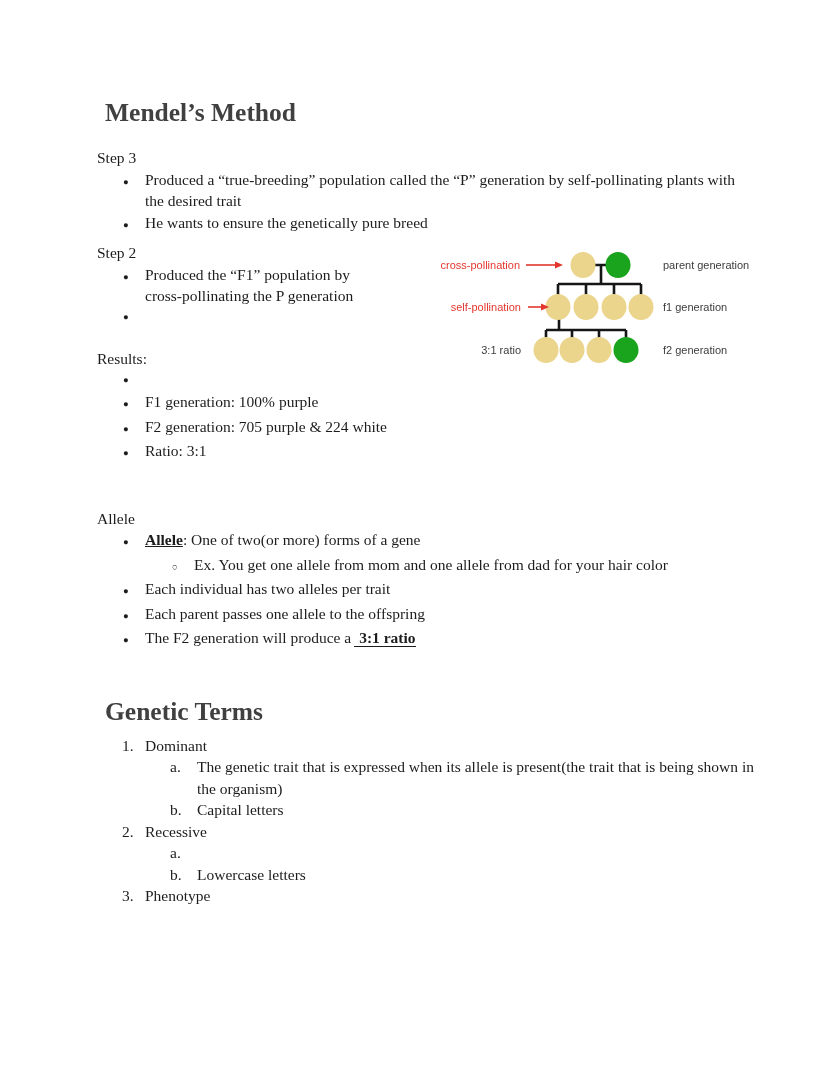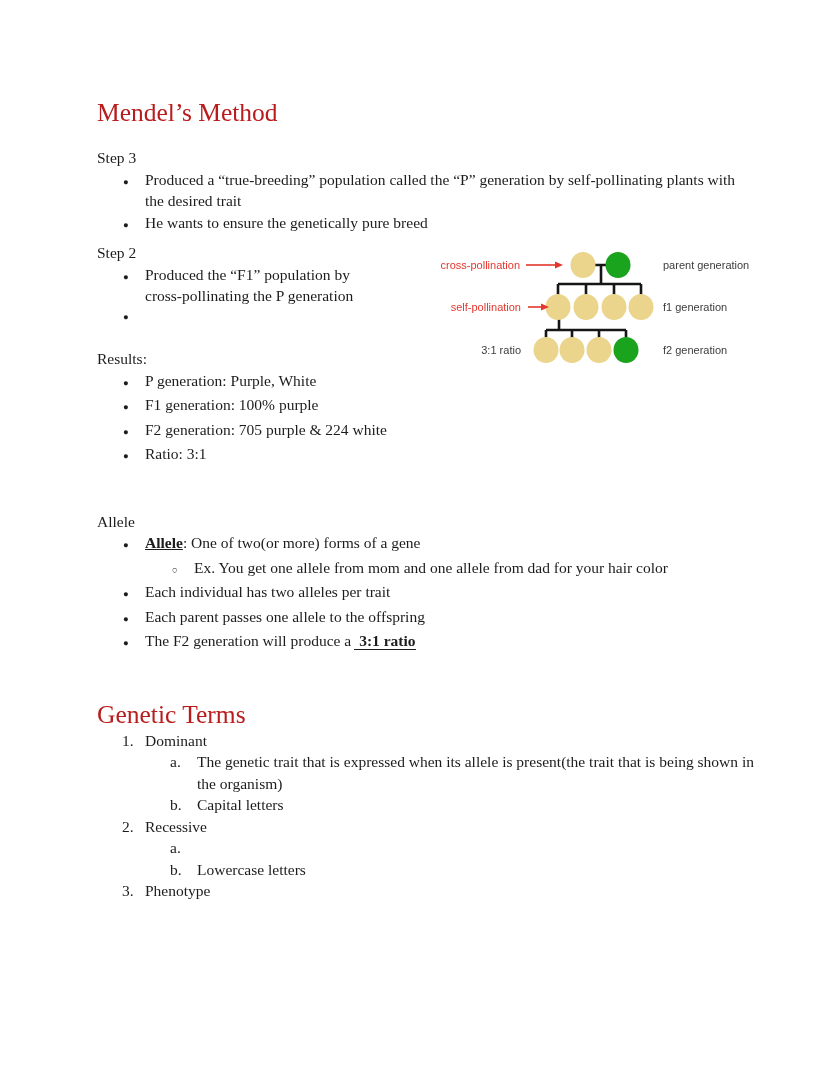--- a/index.html
+++ b/index.html
@@ -4,21 +4,21 @@
 <style>
   html,body { margin:0; padding:0; background:#ffffff; }
   .page {
     position:relative; width:828px; height:1071px; background:#ffffff;
     overflow:hidden; font-family:"Liberation Serif", serif; color:#1c1c1c;
   }
   .content {
     position:absolute; left:97px; top:0; width:665px;
     font-size:15.5px; line-height:21.5px;
   }
-  h1 { font-size:25.5px; line-height:30px; font-weight:normal; margin:0; color:#b91c1c; }
+  h1 { font-size:25.5px; line-height:30px; font-weight:bold; margin:8px; color:#404040; }
   p { margin:0; }
   .mt-title1 { margin-top:98px; }
   .mt19 { margin-top:19px; }
   .mt22 { margin-top:6px; }
   .mt21 { margin-top:21px; }
   .mt20 { margin-top:20px; }
   .mt43 { margin-top:43px; }
   .mt45 { margin-top:45px; }
   .mt18 { margin-top:18px; }
   .list { margin:0; }
@@ -77,21 +77,20 @@
     <div class="list" id="step3-list">
       <div class="li b1">
         <span class="mk">●</span>
       </div>
     </div>
 
     <p class="mt20">Results:</p>
     <div class="list" id="results-list">
       <div class="li b1">
         <span class="mk">●</span>
-        <span class="txt">P generation: Purple, White</span>
       </div>
       <div class="li b1">
         <span class="mk">●</span>
         <span class="txt">F1 generation: 100% purple</span>
       </div>
       <div class="li b1">
         <span class="mk">●</span>
         <span class="txt">F2 generation: 705 purple &amp; 224 white</span>
       </div>
       <div class="li b1">

